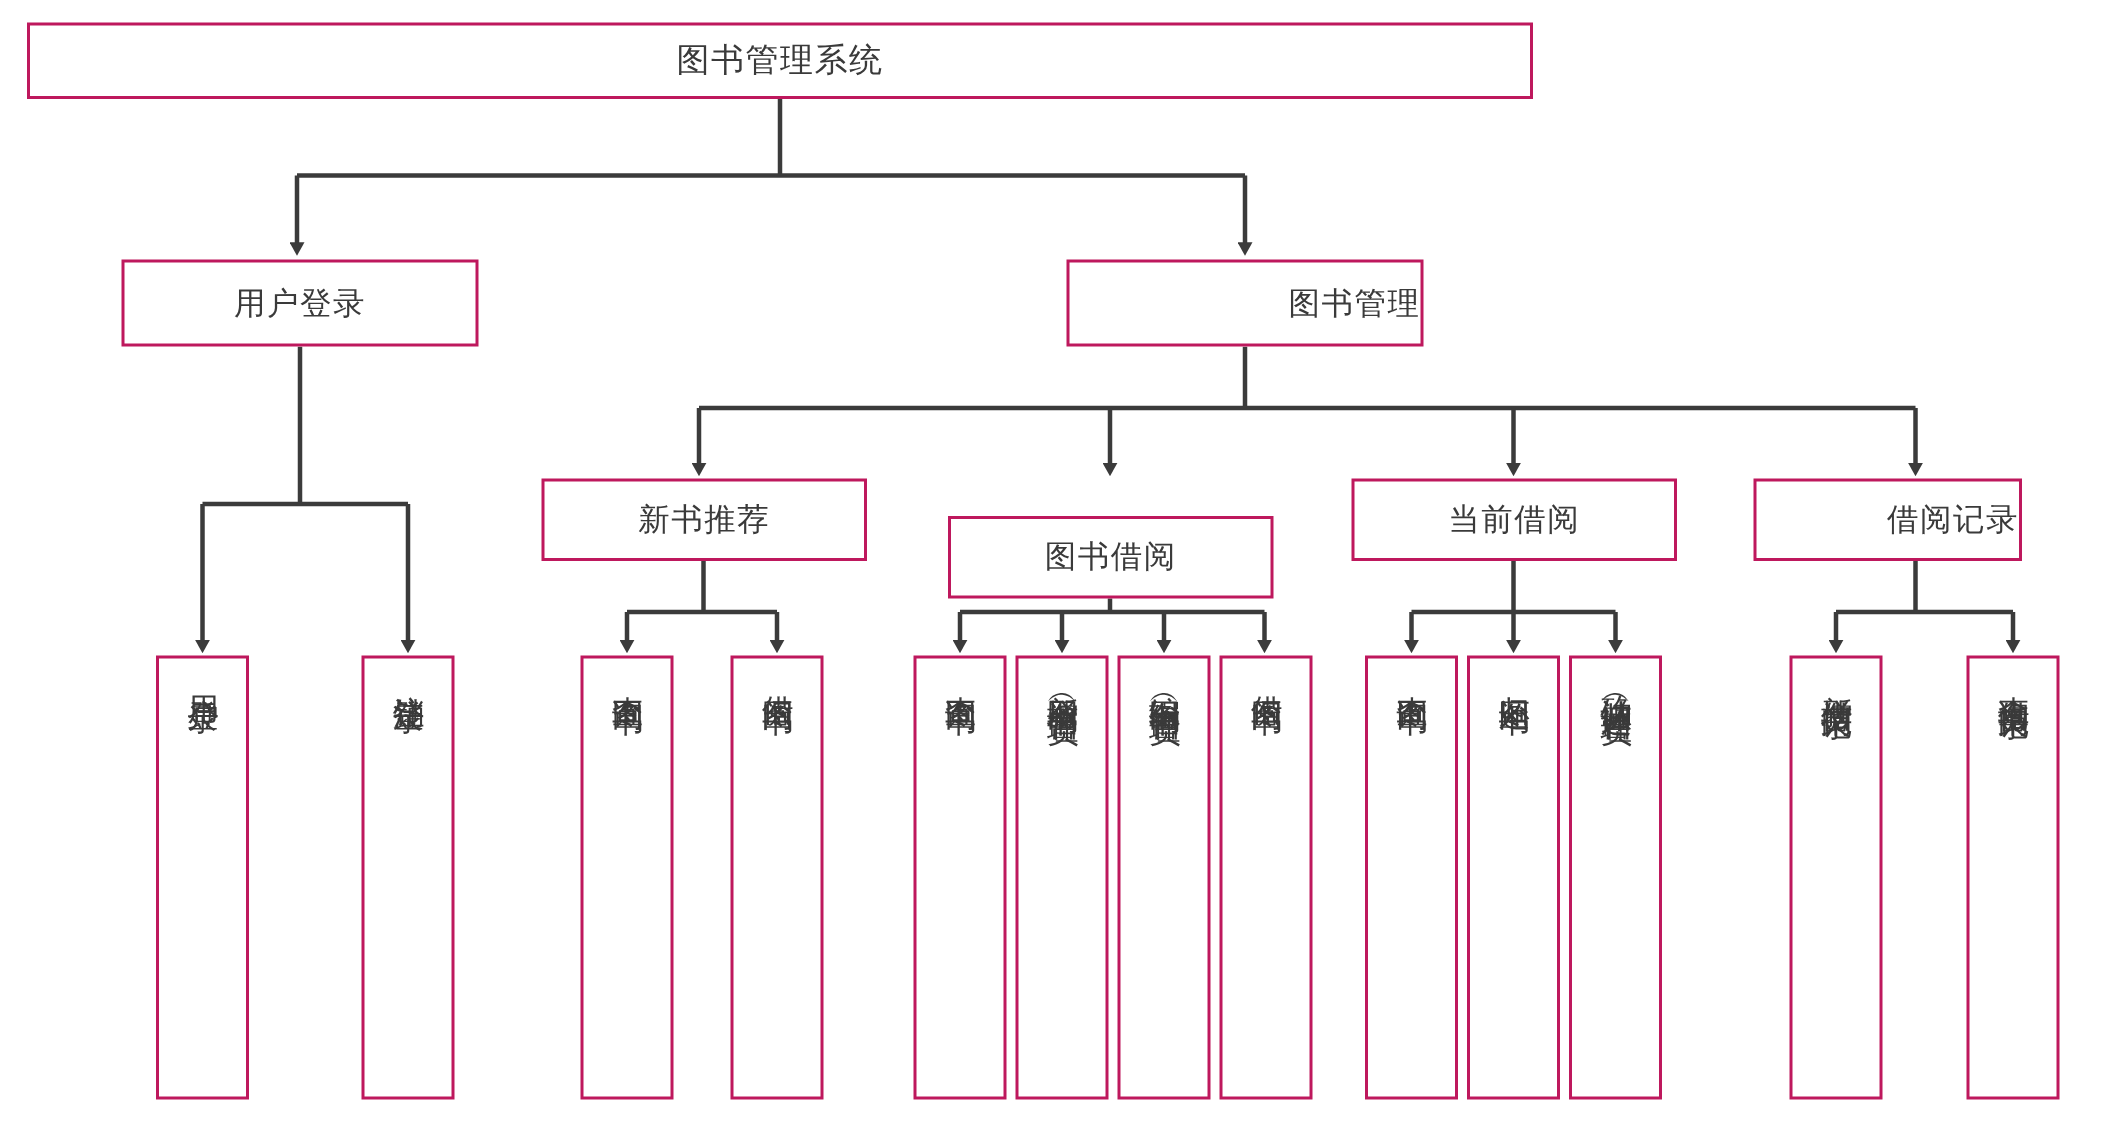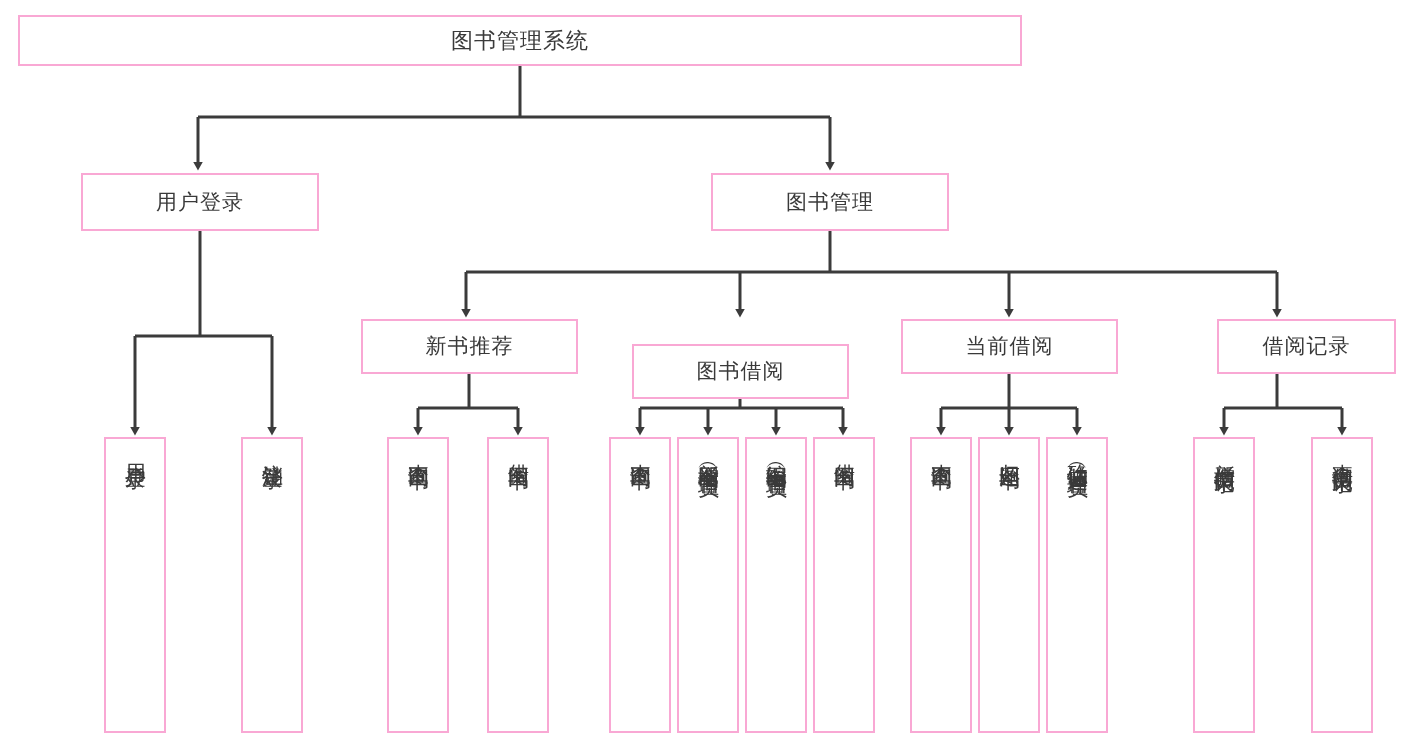--- a/index.html
+++ b/index.html
@@ -10,21 +10,21 @@
     font-family:"DejaVu Sans","Liberation Sans",sans-serif;
     overflow:hidden;
   }
   #canvas{position:relative;width:1405px;height:747px;}
   svg#wires{position:absolute;left:0;top:0;width:1405px;height:747px;}
 
   .node{
     position:absolute;
     box-sizing:border-box;
     background:#ffffff;
-    border:2px solid #f9a8d4;
+    border:2px solid #be185d;
     display:flex;
     align-items:center;
     justify-content:center;
     color:#3a3a3a;
   }
   .node.h{ }
   .node.h .lbl{
     font-size:21px;
     letter-spacing:1px;
     line-height:1;
@@ -109,34 +109,34 @@
     </g>
   </svg>
 
   <div class="node h" id="n-root" style="left:18px;top:15px;width:1004px;height:51px;">
     <span class="lbl">图书管理系统</span>
   </div>
 
   <div class="node h" style="left:81px;top:173px;width:238px;height:58px;">
     <span class="lbl">用户登录</span>
   </div>
-  <div class="node h" style="left:711px;top:173px;width:238px;height:58px;">
+  <div class="node h" style="left:711px;top:173px;width:238px;height:58px;justify-content:flex-end;">
     <span class="lbl">图书管理</span>
   </div>
 
   <div class="node h" style="left:361px;top:319px;width:217px;height:55px;">
     <span class="lbl">新书推荐</span>
   </div>
   <div class="node h" style="left:632px;top:319px;width:217px;height:55px;margin-top:25px;">
     <span class="lbl">图书借阅</span>
   </div>
   <div class="node h" style="left:901px;top:319px;width:217px;height:55px;">
     <span class="lbl">当前借阅</span>
   </div>
-  <div class="node h" style="left:1217px;top:319px;width:179px;height:55px;">
+  <div class="node h" style="left:1169px;top:319px;width:179px;height:55px;justify-content:flex-end;">
     <span class="lbl">借阅记录</span>
   </div>
 
   <div class="node v" style="left:104px;top:437px;width:62px;height:296px;">
     <span class="lbl">用户登录</span>
   </div>
   <div class="node v" style="left:241px;top:437px;width:62px;height:296px;">
     <span class="lbl">注销登录</span>
   </div>
 

